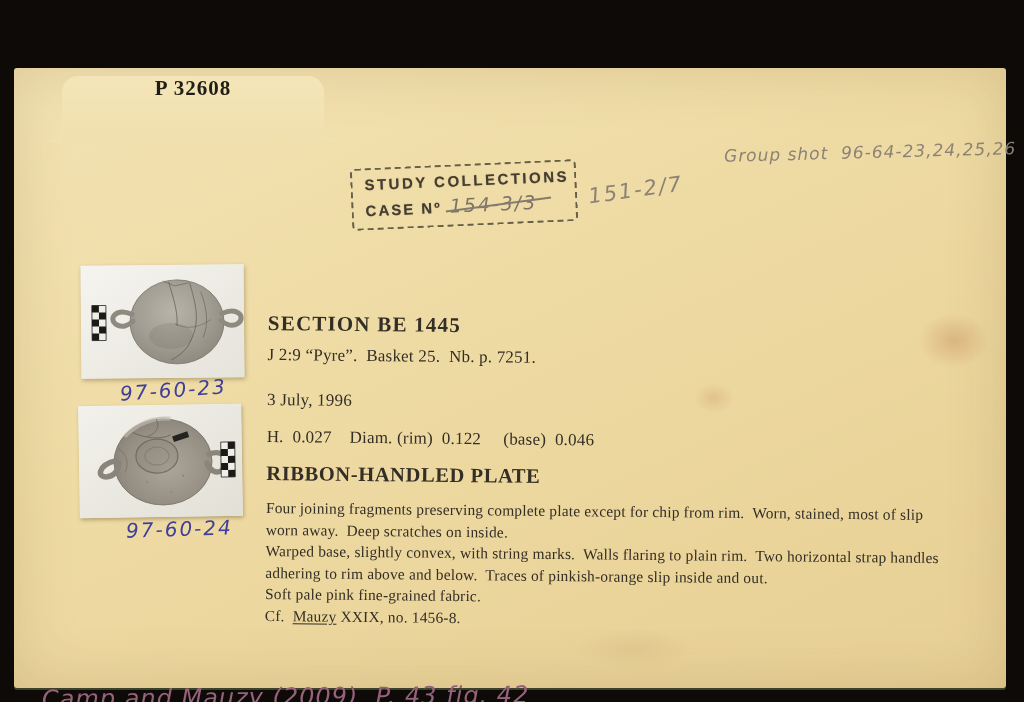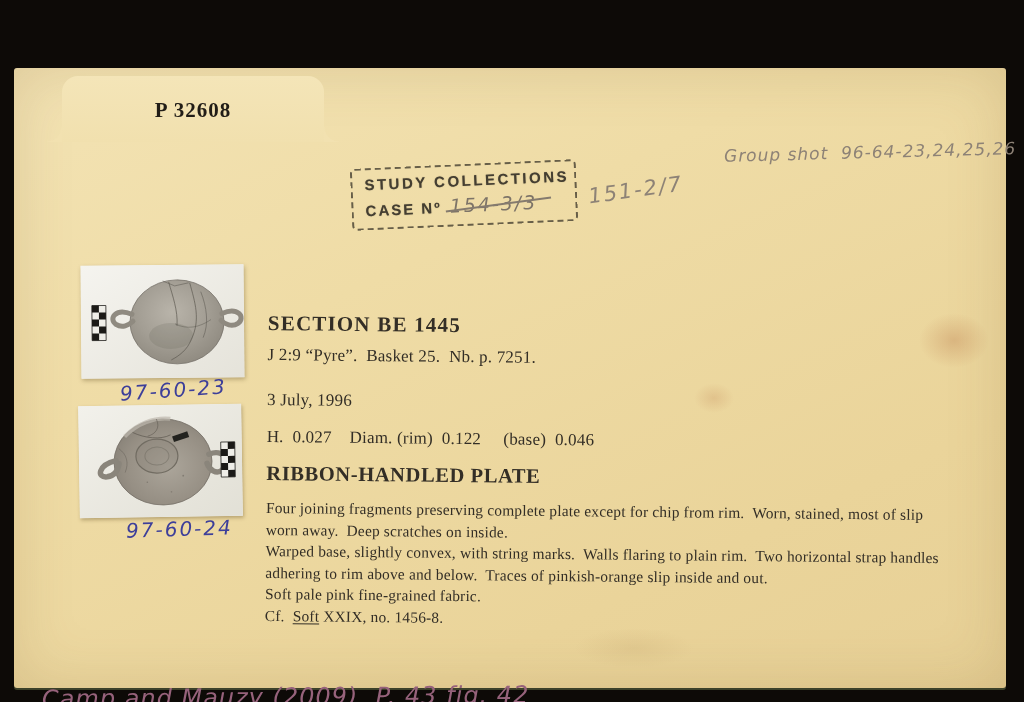--- a/index.html
+++ b/index.html
@@ -19,21 +19,21 @@
     position:absolute;left:48px;top:8px;width:262px;height:66px;
     background:linear-gradient(180deg,#f4e5b8 0%,#f1e0ae 100%);
     border-radius:16px 16px 0 0;
     text-align:center;
   }
   .tab::before{content:'';position:absolute;left:-15px;bottom:0;width:15px;height:15px;
     background:radial-gradient(circle at 0 0,rgba(0,0,0,0) 14px,#f2e1b0 15px);}
   .tab::after{content:'';position:absolute;right:-15px;bottom:0;width:15px;height:15px;
     background:radial-gradient(circle at 100% 0,rgba(0,0,0,0) 14px,#f2e1b0 15px);}
   .tab-number{
-    display:inline-block;margin-top:22px;
+    display:inline-block;
     font-size:21px;font-weight:700;letter-spacing:1px;color:#211d17;
   }
   .stain{position:absolute;border-radius:50%;pointer-events:none;}
   .stain.s1{left:905px;top:245px;width:70px;height:55px;
     background:radial-gradient(closest-side,rgba(175,100,55,.28),rgba(175,100,55,0));}
   .stain.s2{left:680px;top:315px;width:40px;height:30px;
     background:radial-gradient(closest-side,rgba(175,100,55,.18),rgba(175,100,55,0));}
   .stain.s3{left:560px;top:560px;width:120px;height:40px;
     background:radial-gradient(closest-side,rgba(150,110,60,.10),rgba(150,110,60,0));}
 
@@ -202,21 +202,21 @@
     <div class="t-context">J 2:9 “Pyre”.  Basket 25.  Nb. p. 7251.</div>
     <div class="t-date">3 July, 1996</div>
     <div class="t-dims">H.  0.027    Diam. (rim)  0.122     (base)  0.046</div>
     <div class="t-title">RIBBON-HANDLED PLATE</div>
     <div class="t-desc">
       <div>Four joining fragments preserving complete plate except for chip from rim.  Worn, stained, most of slip</div>
       <div>worn away.  Deep scratches on inside.</div>
       <div>Warped base, slightly convex, with string marks.  Walls flaring to plain rim.  Two horizontal strap handles</div>
       <div>adhering to rim above and below.  Traces of pinkish-orange slip inside and out.</div>
       <div>Soft pale pink fine-grained fabric.</div>
-      <div class="t-cf"><span>Cf.  </span><span class="u">Soft</span><span> XXIX, no. 1456-8.</span></div>
+      <div class="t-cf"><span>Cf.  </span><span class="u">Mauzy</span><span> XXIX, no. 1456-8.</span></div>
     </div>
   </div>
 
   <div class="refs">
     <div class="hw ref1">Camp and Mauzy (2009)  P. 43 fig. 42</div>
 
   </div>
 </div>
 
 </body></html>

